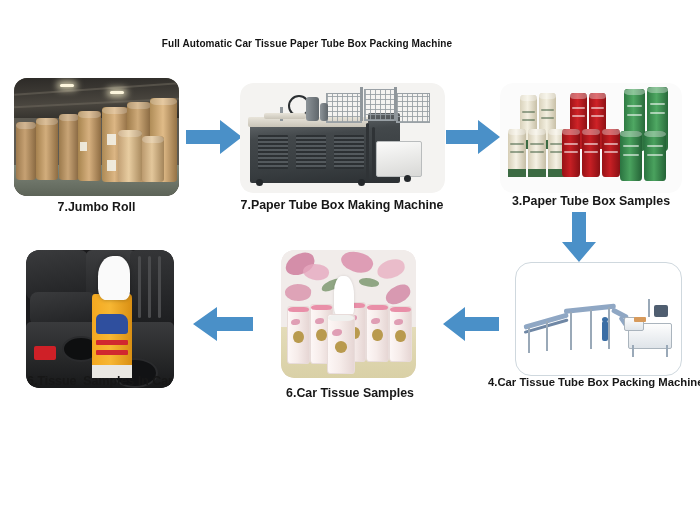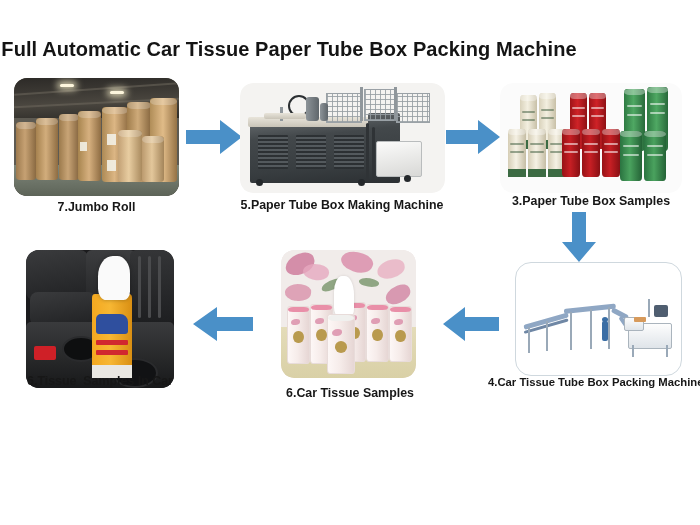--- a/index.html
+++ b/index.html
@@ -6,23 +6,23 @@
   body{
     width:700px;height:525px;
     background:#ffffff;
     font-family:"Liberation Sans","DejaVu Sans",sans-serif;
     overflow:hidden;position:relative;
   }
   #stage{position:absolute;left:0;top:0;width:700px;height:525px;}
 
   
   .title{
-    position:absolute;left:0;top:38px;width:578px;
+    position:absolute;left:18px;top:38px;width:578px;
     text-align:center;
-    font-size:20px;font-weight:bold;color:#141414;
+    font-size:10px;font-weight:bold;color:#141414;
     letter-spacing:.1px;
   }
 
   
   .panel{position:absolute;overflow:hidden;}
   .photo{
     position:absolute;left:0;top:0;width:100%;height:100%;
     border-radius:13px;overflow:hidden;
   }
   .caption{
@@ -265,21 +265,21 @@
       <div class="deck" style="left:24px;top:30px;width:42px;height:6px;"></div>
 
       <div class="whitebox" style="left:136px;top:58px;width:44px;height:34px;"></div>
       <div class="tube" style="left:126px;top:40px;width:3px;height:58px;"></div>
       <div class="tube" style="left:132px;top:44px;width:3px;height:54px;"></div>
       <div class="caster" style="left:16px;top:96px;"></div>
       <div class="caster" style="left:118px;top:96px;"></div>
       <div class="caster" style="left:164px;top:92px;"></div>
     </div>
   </div>
-  <div class="caption" style="left:232px;top:198px;width:220px;">5.Paper Tube Box Making Machine</div>
+  <div class="caption" style="left:232px;top:198px;width:220px;">7.Paper Tube Box Making Machine</div>
 
   <div class="arrow" style="left:446px;top:118px;">
     <svg width="54" height="38" viewBox="0 0 54 38" aria-hidden="true">
       <polygon points="0,12 32,12 32,2 54,19 32,36 32,26 0,26" fill="#4a90c8"></polygon>
     </svg>
   </div>
 
   <div class="panel" style="left:500px;top:83px;width:182px;height:110px;border-radius:13px;">
     <div class="photo p3">
 
@@ -441,21 +441,21 @@
     </div>
   </div>
   <div class="caption" style="left:272px;top:386px;width:156px;">6.Car Tissue Samples</div>
 
   <div class="arrow" style="left:193px;top:305px;">
     <svg width="60" height="38" viewBox="0 0 60 38" aria-hidden="true">
       <polygon points="60,12 24,12 24,2 0,19 24,36 24,26 60,26" fill="#4a90c8"></polygon>
     </svg>
   </div>
 
-  <div class="panel" style="left:26px;top:250px;width:148px;height:138px;border-radius:6px;">
+  <div class="panel" style="left:26px;top:250px;width:148px;height:138px;border-radius:13px;">
     <div class="photo p6">
 
       <div class="seatL" style="left:0;top:0;width:62px;height:50px;"></div>
       <div class="seat" style="left:60px;top:0;width:50px;height:58px;background:linear-gradient(180deg,#3c3d3f,#232426);"></div>
       <div class="seat" style="left:104px;top:0;width:44px;height:72px;background:linear-gradient(180deg,#343537,#1e1f21);"></div>
 
       <div class="seat" style="left:112px;top:6px;width:3px;height:62px;background:#4a4b4d;"></div>
       <div class="seat" style="left:122px;top:6px;width:3px;height:62px;background:#4a4b4d;"></div>
       <div class="seat" style="left:132px;top:6px;width:3px;height:62px;background:#4a4b4d;"></div>
 

